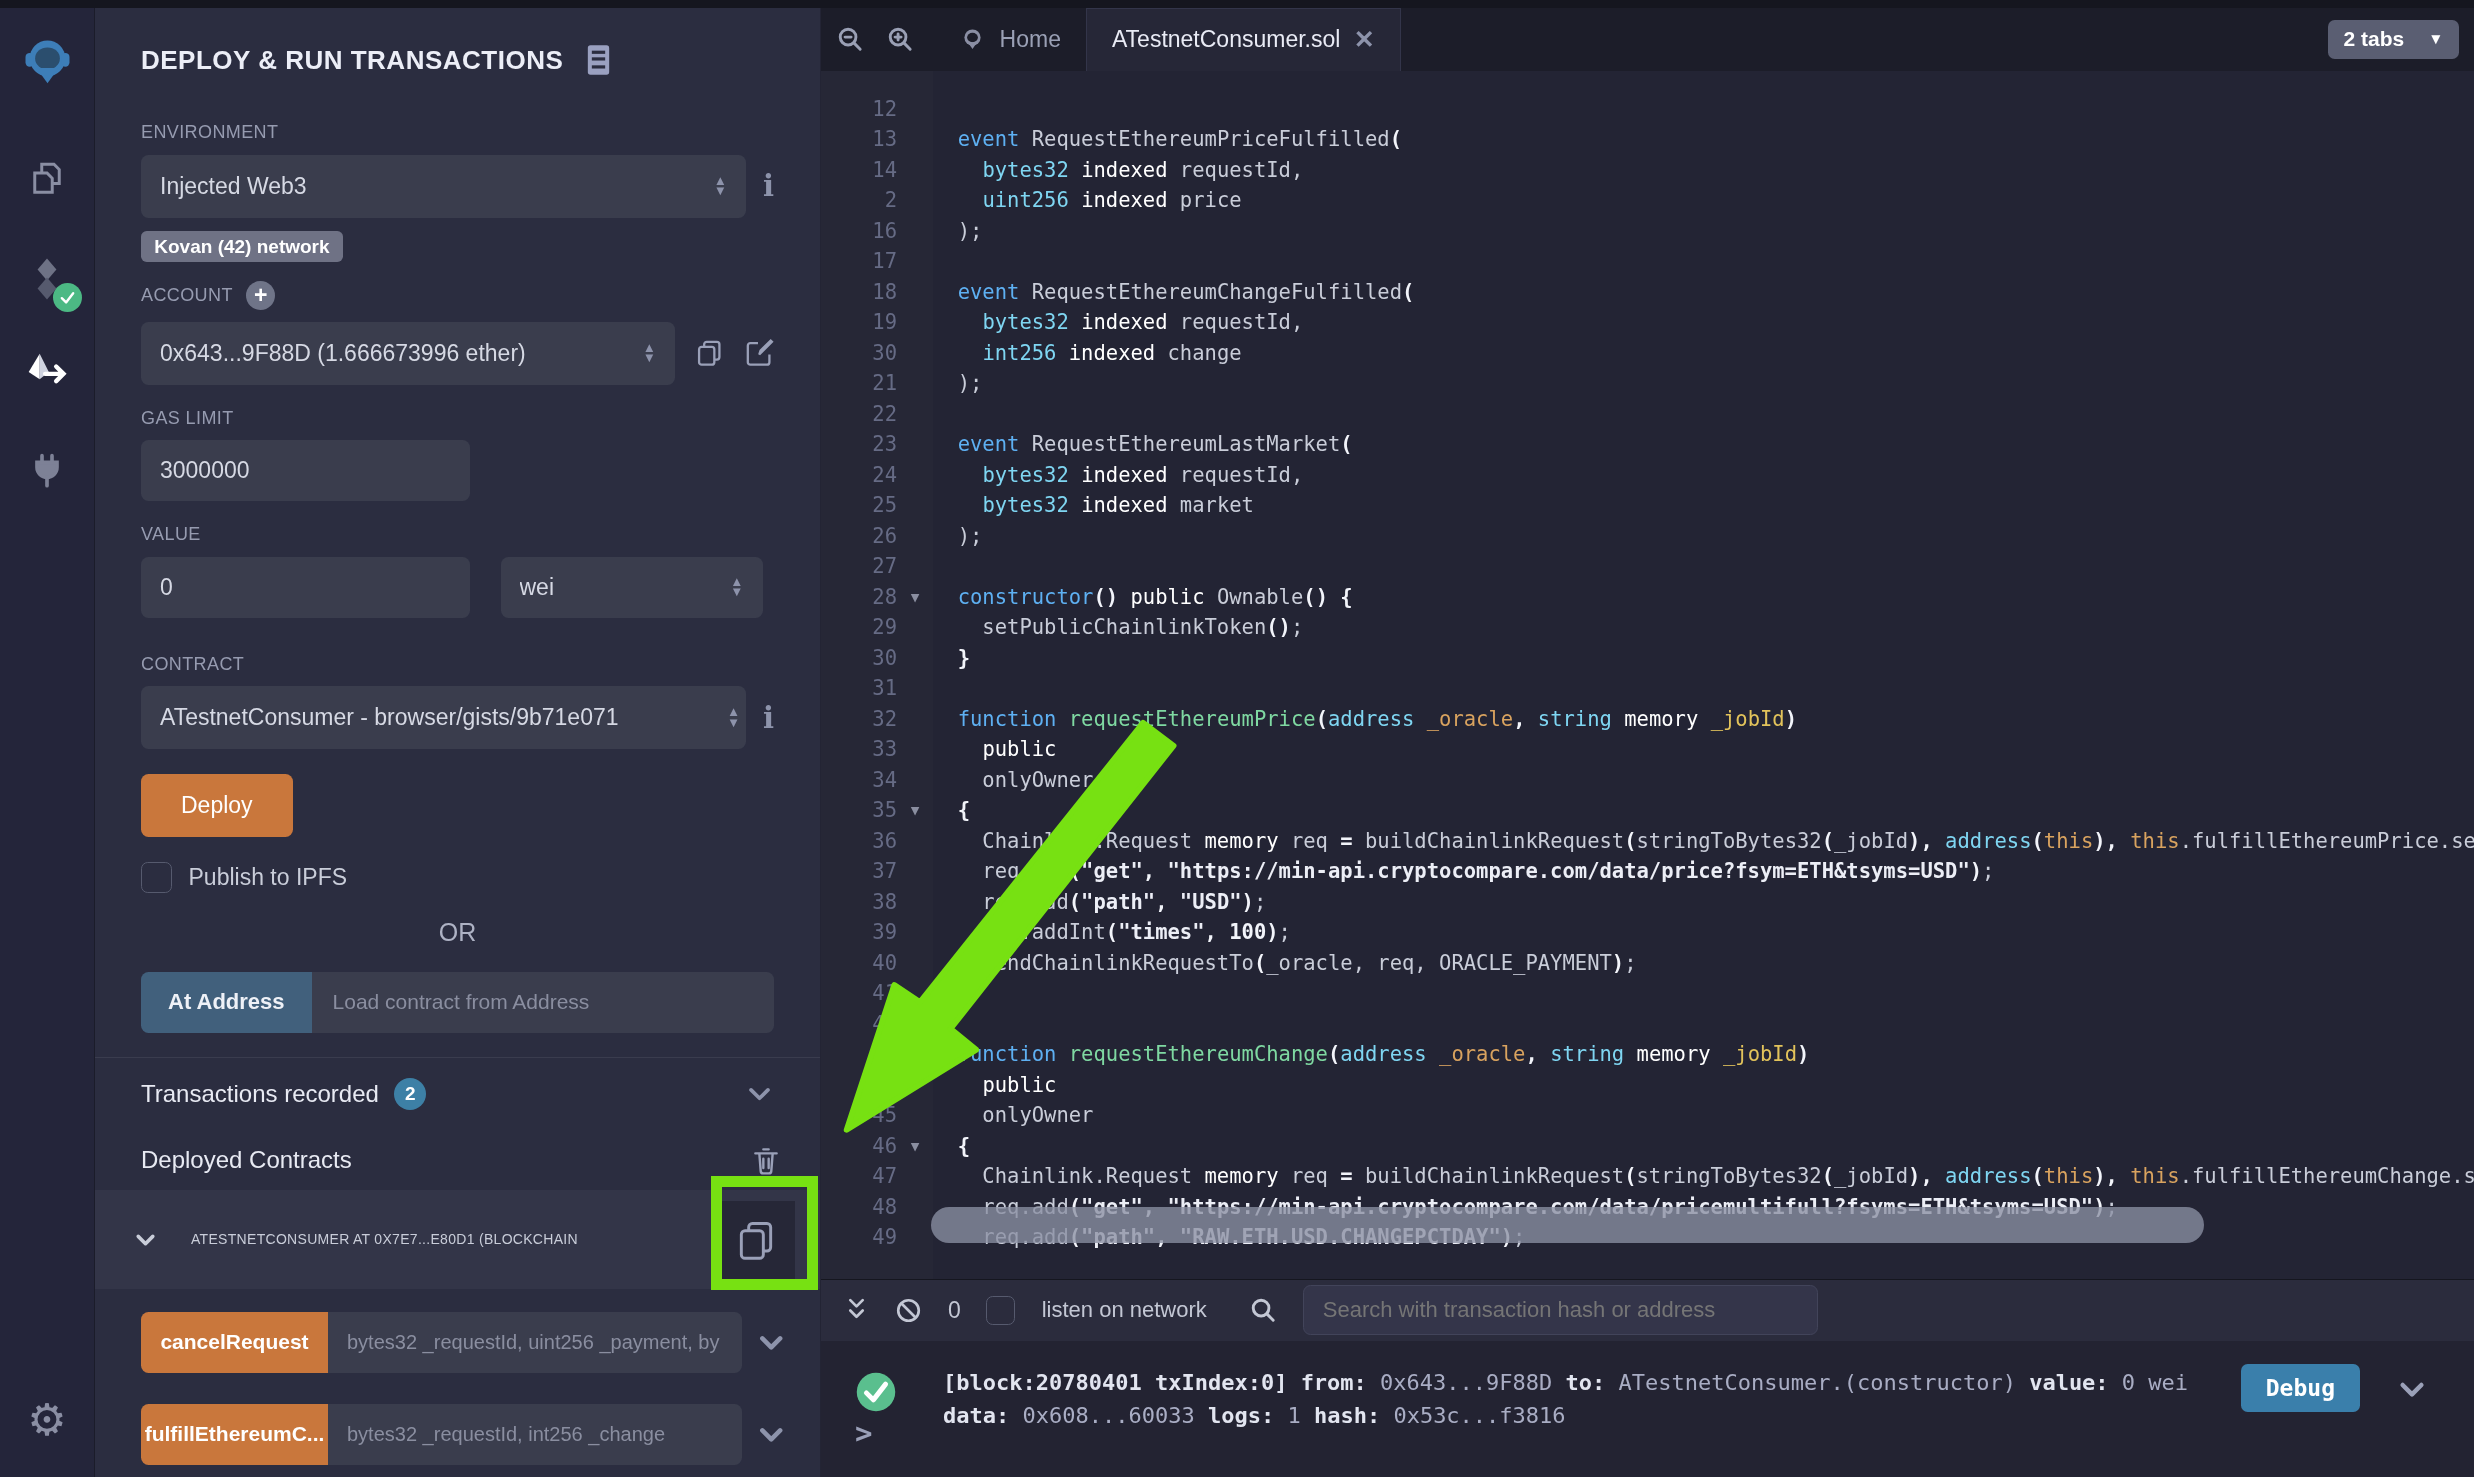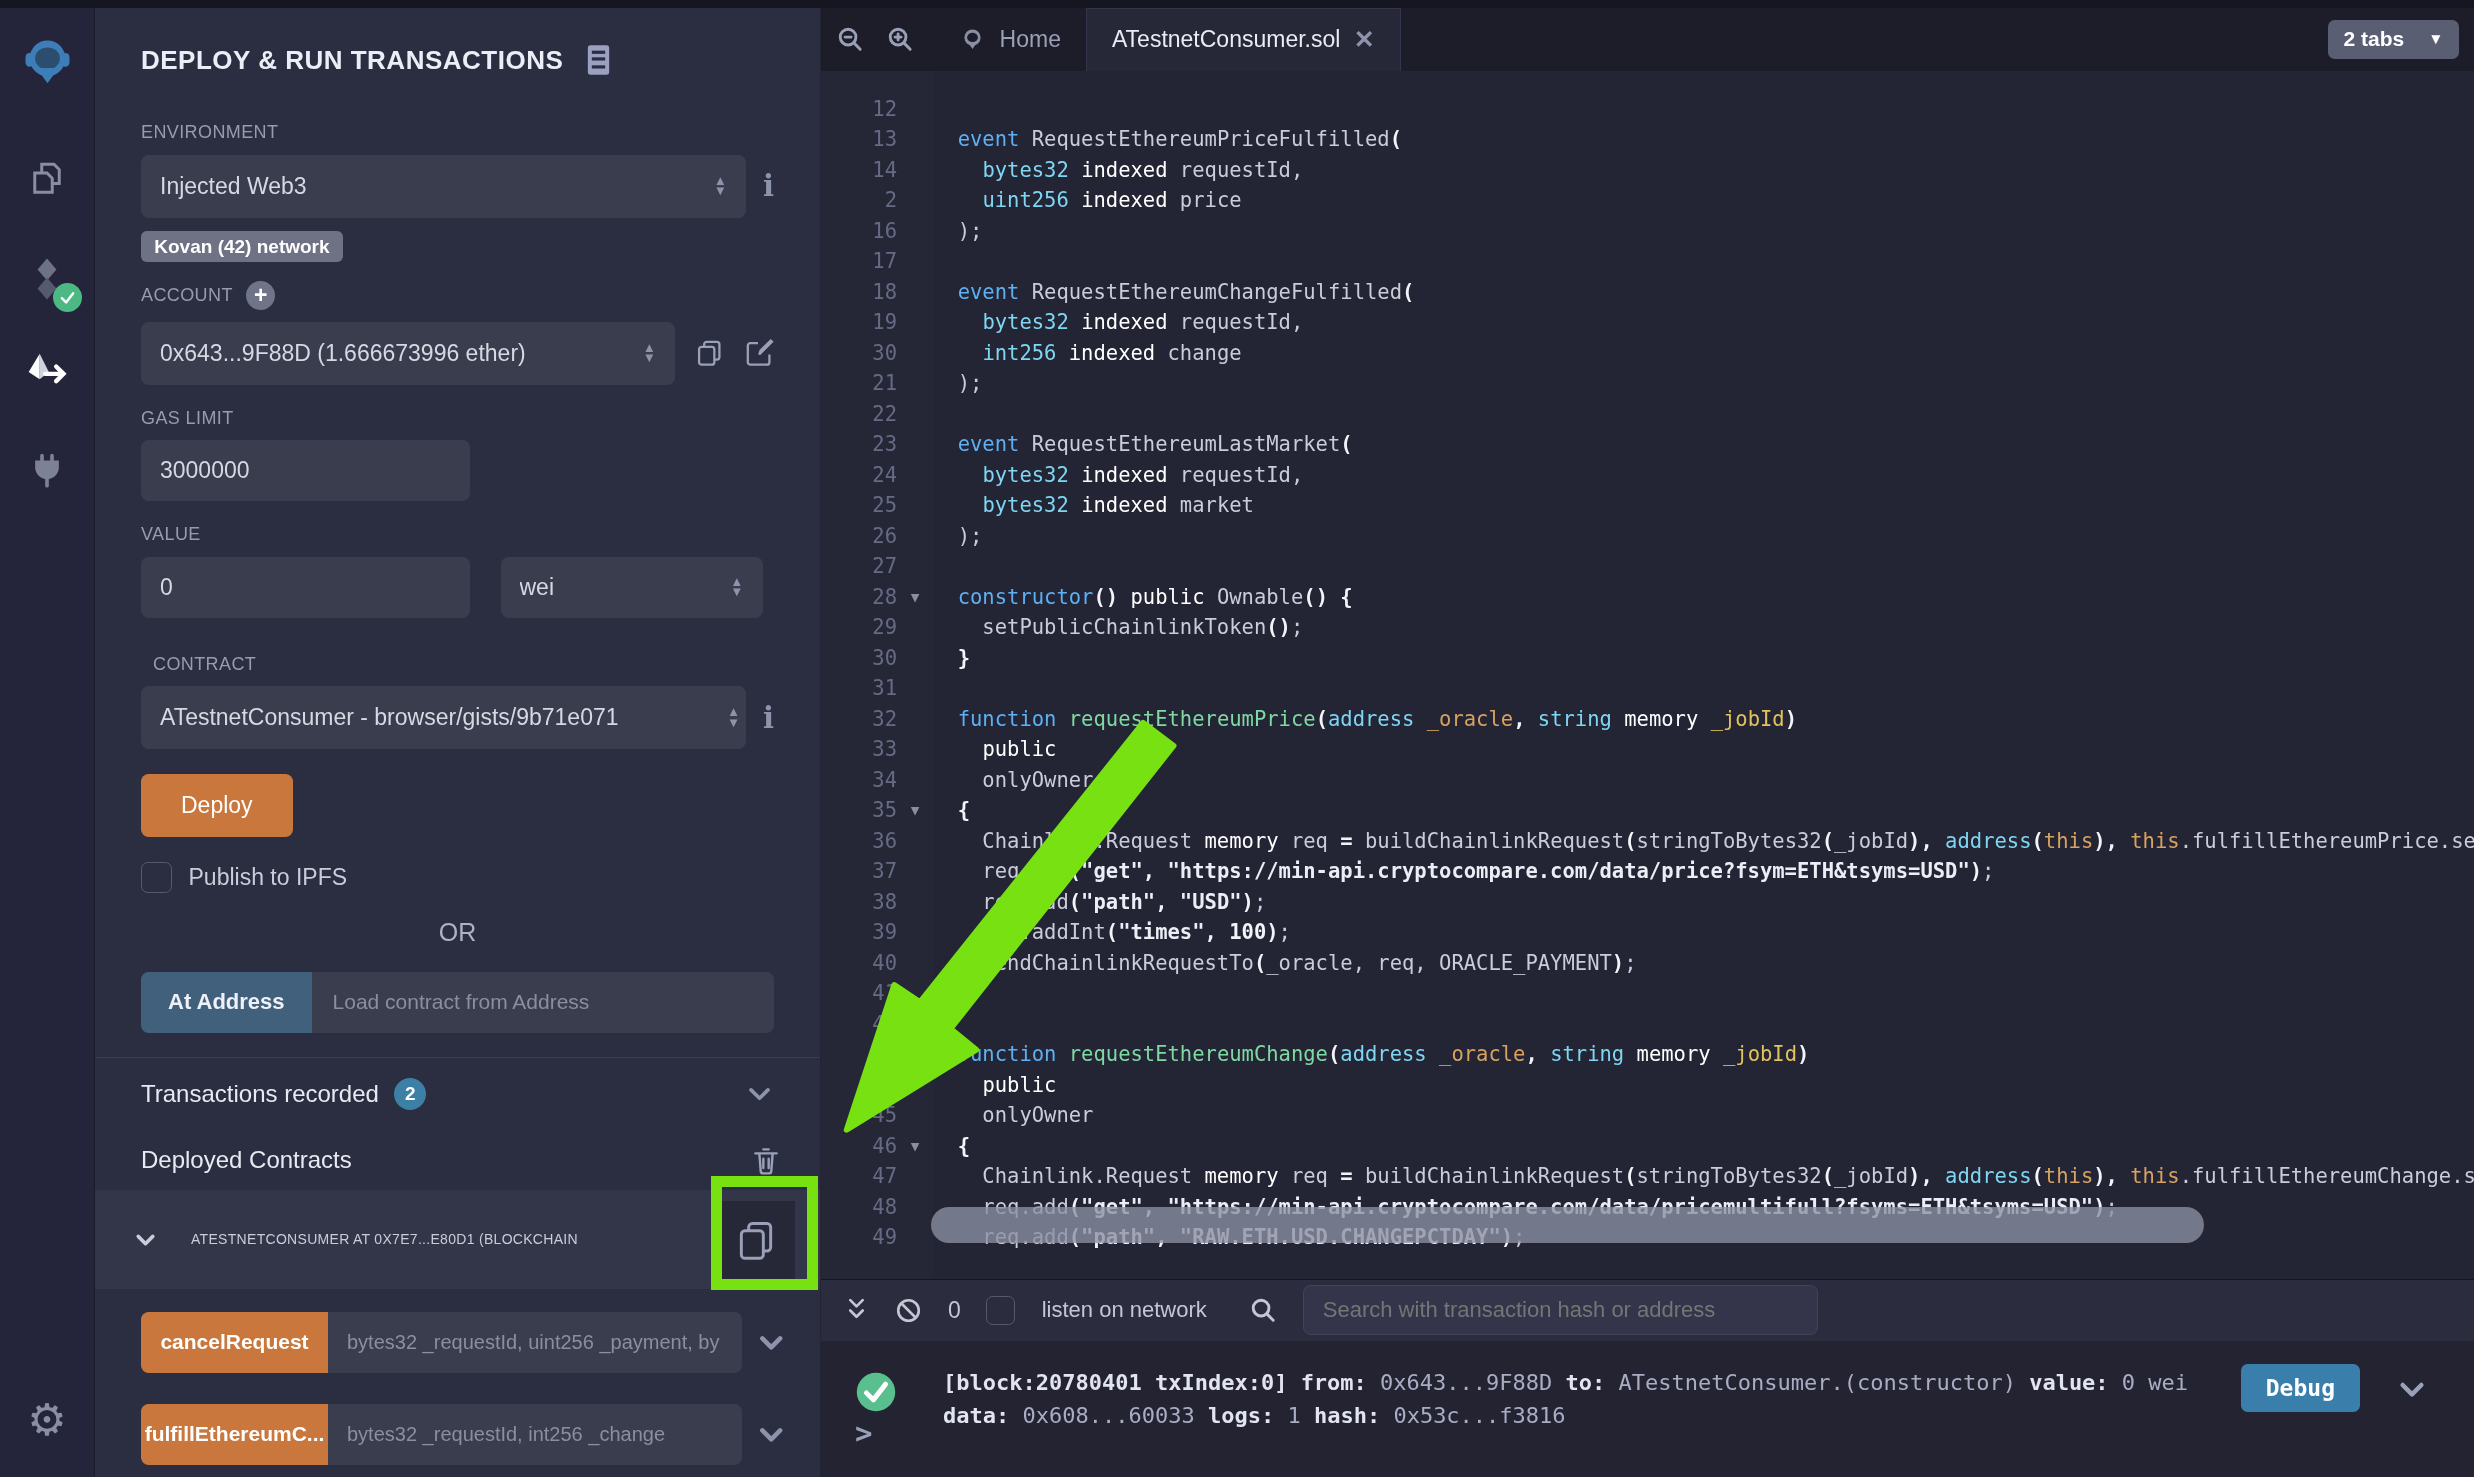--- a/index.html
+++ b/index.html
@@ -241,21 +241,21 @@
       <input class="inp" style="height: 61px; width: 329px;" value="0">
       <div class="sel" style="width:262px;height:61px;margin-left:30.5px;">
         <span class="selval">wei</span>
         <span class="stepper">
             <span>▲</span>
             <span>▼</span>
           </span>
       </div>
     </div>
 
-    <div class="lbl" style="margin-top:36px;margin-left:12px;">CONTRACT</div>
+    <div class="lbl" style="margin-top:36px;">CONTRACT</div>
     <div class="row" style="margin-top:11.4px;">
       <div class="sel" style="flex:1;padding-right:5.7px;">
         <span class="selval">ATestnetConsumer - browser/gists/9b71e071</span>
         <span class="stepper">
             <span>▲</span>
             <span>▼</span>
           </span>
       </div>
       <span class="info-i">i</span>
     </div>

